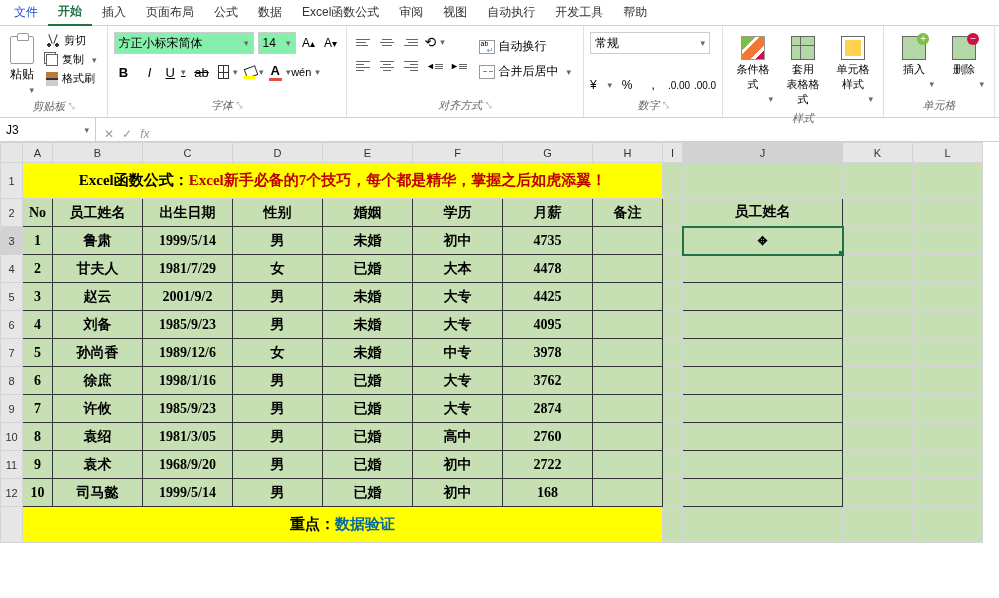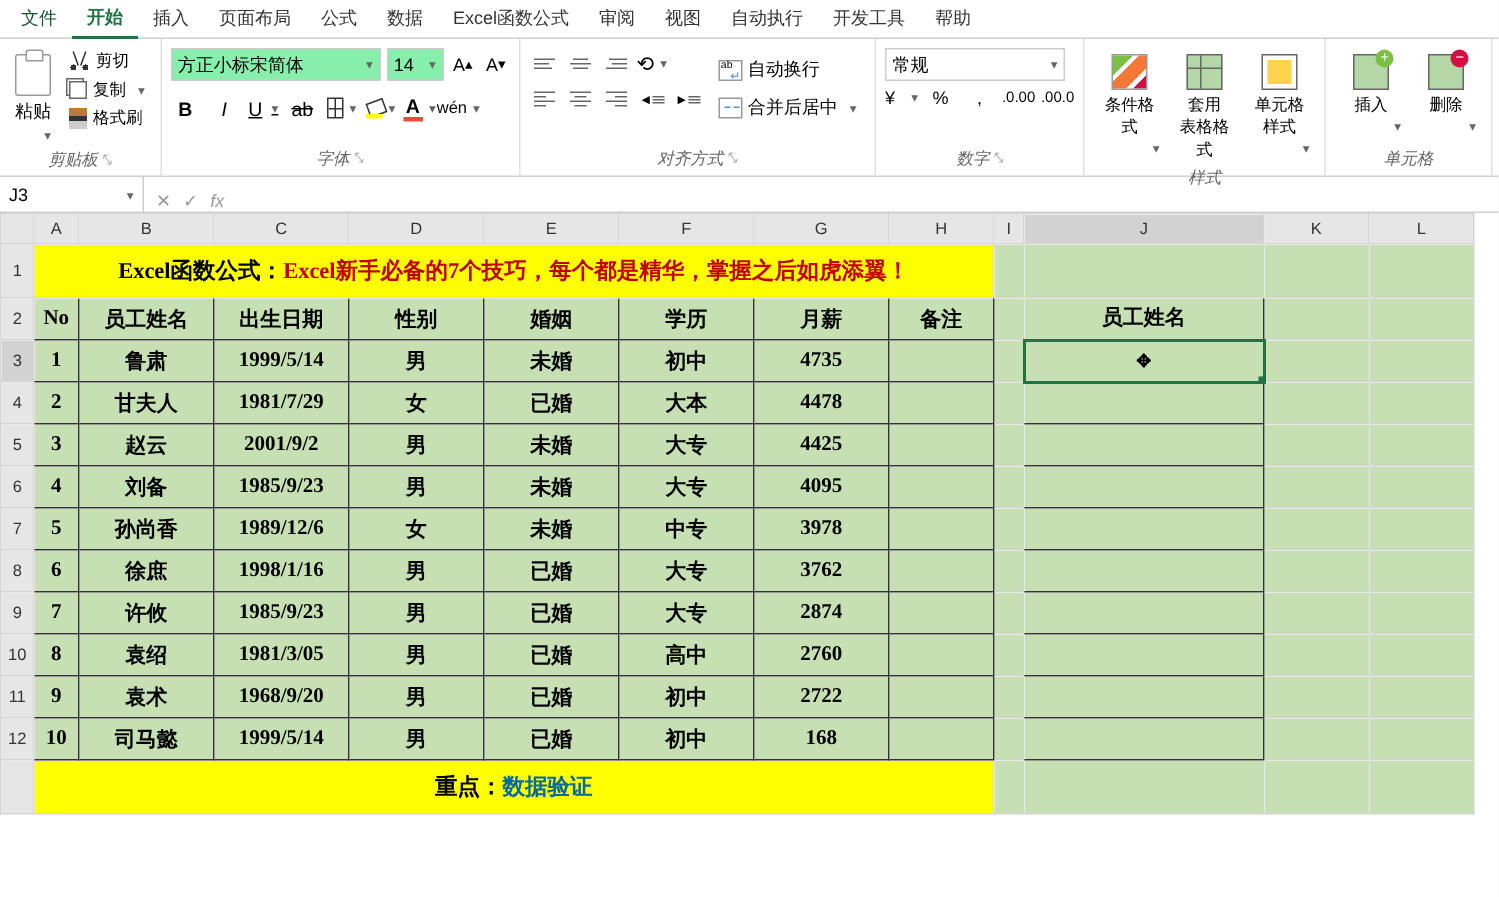--- a/index.html
+++ b/index.html
@@ -1,20 +1,20 @@
 <!DOCTYPE html>
 <html><head>
 <meta charset="utf-8">
 <style>
 * { box-sizing: border-box; margin: 0; padding: 0; }
 body { font-family: "Microsoft YaHei", sans-serif; font-size: 12px; background: #f0f0f0; overflow: hidden; }
 .ribbon-tabs { background: #fff; display: flex; align-items: center; height: 26px; border-bottom: 1px solid #d0d0d0; padding: 0 4px; }
 .tab { padding: 4px 10px; cursor: pointer; font-size: 12px; color: #333; }
 .tab.active { background: #fff; border-bottom: 2px solid #217346; color: #217346; font-weight: bold; }
-.tab.file { color: #14532d; text-align: center; }
+.tab.file { color: #1d4ed8; text-align: center; }
 .ribbon { background: #fff; display: flex; height: 92px; border-bottom: 1px solid #d0d0d0; }
 .group { border-right: 1px solid #e0e0e0; padding: 2px 6px; display: flex; flex-direction: column; justify-content: space-between; }
 .group-label { text-align: center; font-size: 11px; color: #666; display: flex; align-items: center; justify-content: center; gap: 2px; padding-bottom: 2px; font-style: italic; }
 .group-body { display: flex; gap: 4px; flex: 1; align-items: flex-start; padding-top: 4px; }
 .clip-left { display:flex; flex-direction:column; align-items:center; justify-content:center; gap:2px; padding:4px; }
 .clip-icon { width:24px; height:28px; border:1px solid #999; border-radius:2px; background:#fff; position:relative; }
 .clip-icon::after { content:""; position:absolute; top:-4px; left:6px; width:10px; height:6px; border:1px solid #999; border-radius:2px 2px 0 0; background:#fff; }
 .clip-right { display:flex; flex-direction:column; gap:2px; }
 .small-btn { display:flex; align-items:center; gap:4px; padding:1px 4px; font-size:11px; cursor:pointer; }
 .scissors { display:inline-block; width:14px; height:14px; background: radial-gradient(circle at 3px 11px, #333 2px, transparent 2px), radial-gradient(circle at 11px 11px, #333 2px, transparent 2px); position:relative; }
@@ -47,21 +47,21 @@
 .indent-ic { display:flex; align-items:center; gap:1px; }
 .indent-ic span { width:8px; display:flex; flex-direction:column; gap:1px; }
 .indent-ic span i { height:1px; background:#666; display:block; }
 .arrow-sm { font-size:9px; }
 .wrap-sec { display:flex; flex-direction:column; gap:4px; padding:4px; }
 .wrap-btn { display:flex; align-items:center; gap:4px; cursor:pointer; padding:2px; }
 .wrap-ic { width:16px; height:14px; border:1px solid #999; display:inline-block; position:relative; }
 .wrap-ic::before { content:"ab"; position:absolute; font-size:7px; top:-1px; left:1px; }
 .wrap-ic::after { content:"↵"; position:absolute; font-size:8px; bottom:-2px; right:0; color:#4a90d9; }
 .merge-ic { width:16px; height:14px; border:1px solid #999; display:inline-block; background:linear-gradient(#4a90d9,#4a90d9) 3px center/4px 1px no-repeat, linear-gradient(#4a90d9,#4a90d9) 9px center/4px 1px no-repeat; }
-.num-sec { display:flex; flex-direction:column; gap:0; }
+.num-sec { display:flex; flex-direction:column; gap:20px; }
 .num-sel { border:1px solid #ccc; background:#fff; height:22px; width:120px; display:flex; align-items:center; padding:0 4px; }
 .num-bot { display:flex; gap:4px; }
 .num-btn { width:22px; height:22px; display:flex; align-items:center; justify-content:center; cursor:pointer; font-size:12px; }
 .style-sec { display:flex; gap:2px; }
 .style-btn { display:flex; flex-direction:column; align-items:center; gap:2px; padding:4px; cursor:pointer; width:48px; }
 .style-ic { width:24px; height:24px; }
 .cond-ic { background:linear-gradient(135deg,#7bc043 0 30%,#fff 30% 40%,#f37735 40% 70%,#fff 70% 80%,#d11141 80%); border:1px solid #999; }
 .tbl-ic { background:#b4d7a8; border:1px solid #666; background-image:linear-gradient(#666,#666),linear-gradient(#666,#666); background-size:100% 1px,1px 100%; background-position:0 8px,8px 0; background-repeat:no-repeat; }
 .cell-ic { background:#fff; border:1px solid #666; position:relative; }
 .cell-ic::before { content:""; position:absolute; top:3px; left:3px; right:3px; bottom:3px; background:#ffd24d; }

